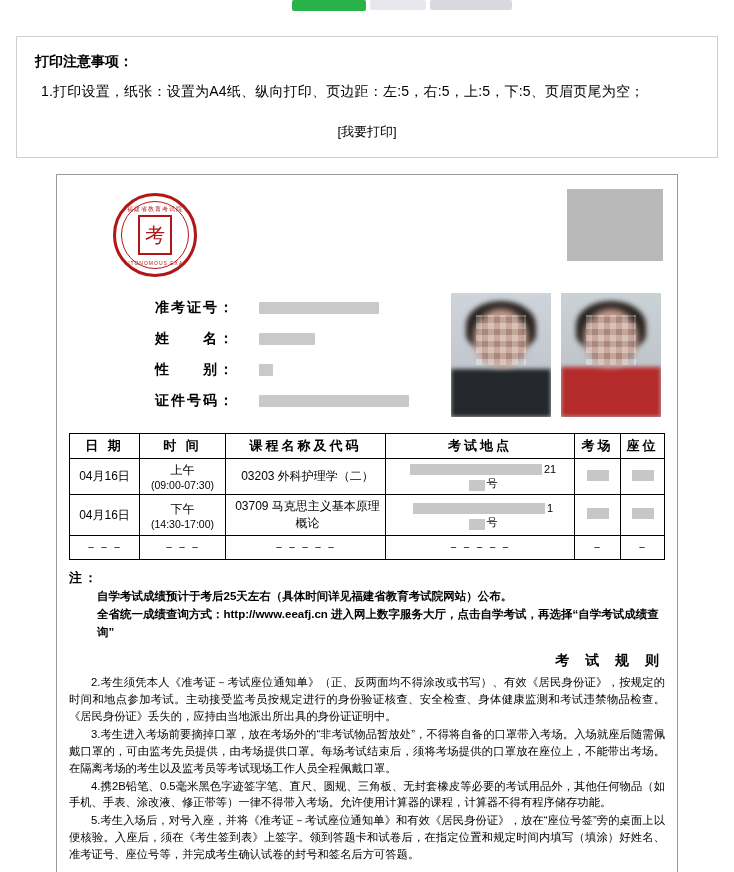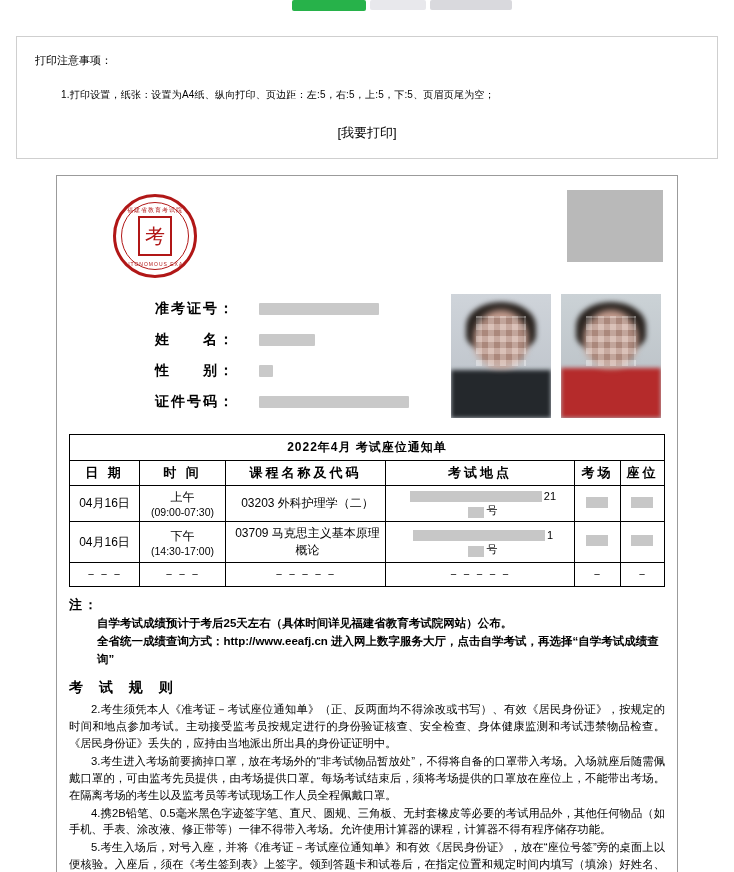--- a/index.html
+++ b/index.html
@@ -31,27 +31,27 @@
   .blob-c { left: 370px; width: 56px; height: 10px; background: #e8e8ec; }
 
   
   .notice {
     margin: 14px 16px 0 16px;
     border: 1px solid #cfcfcf;
     background: #fff;
     padding: 16px 18px 14px 18px;
   }
   .notice-title {
-    font-weight: normal;
-    font-size: 11px;
-    margin-bottom: 20px;
+    font-weight: bold;
+    font-size: 14px;
+    margin-bottom: 12px;
   }
   .notice-line {
-    font-size: 10px;
-    margin-left: 26px;
+    font-size: 14px;
+    margin-left: 6px;
     letter-spacing: 0.2px;
   }
   .print-link-wrap {
     text-align: center;
     margin-top: 22px;
     margin-bottom: 2px;
   }
   .print-link {
     font-size: 13px;
     color: #000;
@@ -303,21 +303,21 @@
 
   
   .notes {
     margin-top: 8px;
     font-size: 11.5px;
     line-height: 1.55;
   }
   .notes-title { font-weight: bold; font-size: 13px; letter-spacing: 2px; }
   .notes p { margin: 0; padding-left: 28px; font-weight: bold; }
   .rules-title {
-    text-align: left;
+    text-align: right;
     font-weight: bold;
     font-size: 14px;
     letter-spacing: 6px;
     margin: 10px 0 4px 0;
   }
   .rules {
     font-size: 11.3px;
     line-height: 1.5;
     text-align: justify;
   }
@@ -389,23 +389,20 @@
   <table class="seat">
     <colgroup>
       <col class="c-date">
         <col class="c-time">
         <col class="c-course">
         <col class="c-place">
         <col class="c-room">
         <col class="c-seat">
     </colgroup>
     <tbody>
-      <tr>
-        <td class="seat-caption" colspan="6">2022年4月 考试座位通知单</td>
-      </tr>
       <tr>
         <th>日 期</th>
         <th>时 间</th>
         <th>课程名称及代码</th>
         <th>考试地点</th>
         <th>考场</th>
         <th>座位</th>
       </tr>
 
       <tr class="row-h">

